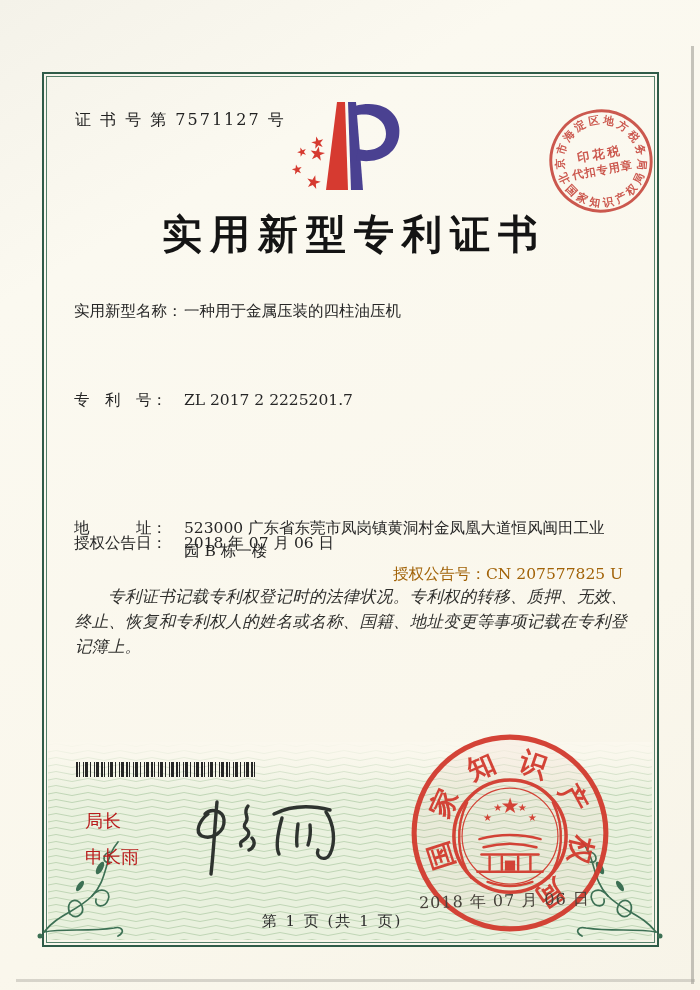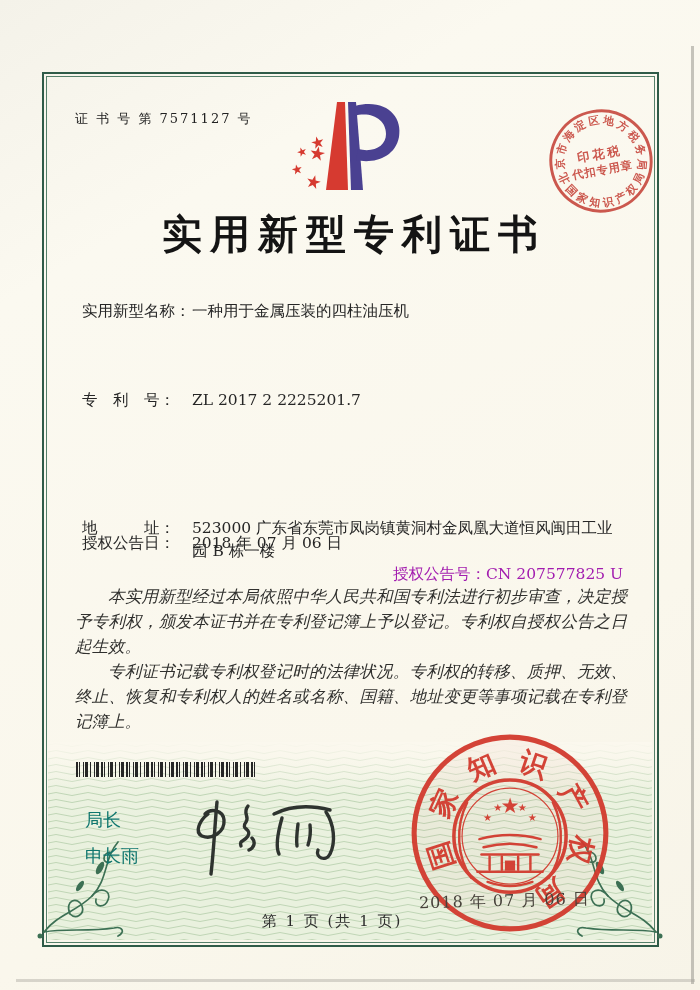--- a/index.html
+++ b/index.html
@@ -5,50 +5,50 @@
   html,body{margin:0;padding:0;background:#e8e8e4;}
   .screen{position:relative;width:700px;height:990px;background:#fff;overflow:hidden;
           font-family:"DejaVu Serif","Liberation Serif",serif;color:#2b2b2b;}
   .paper{position:absolute;inset:0;background:linear-gradient(150deg,#f4f2e9 0%,#fbf9f0 22%,#faf7ec 70%,#f7f4e8 100%);}
   .edge-right{position:absolute;right:6px;top:46px;bottom:6px;width:3px;background:#8f8d86;opacity:.5;}
   .edge-bottom{position:absolute;left:16px;right:5px;bottom:8px;height:3px;background:#a3a099;opacity:.4;}
 
   .frame{position:absolute;left:42px;top:72px;width:613px;height:871px;border:2.5px solid #2f5b48;}
   .frame-inner{position:absolute;inset:2px;border:1px solid #55806a;}
 
-  .cert-number{position:absolute;left:75px;top:110px;font-size:13px;letter-spacing:2px;color:#222;}
+  .cert-number{position:absolute;left:75px;top:110px;font-size:16px;letter-spacing:2px;color:#222;}
 
   .logo{position:absolute;left:284px;top:96px;width:132px;height:100px;}
 
   .cert-title{position:absolute;left:0;width:700px;top:207px;text-align:center;
               font-size:40px;font-weight:bold;letter-spacing:8px;color:#141414;transform:translateX(4px);}
 
-  .field-row{position:absolute;left:74px;font-size:15.5px;line-height:1.5;color:#262626;margin-left:8px;}
+  .field-row{position:absolute;left:74px;font-size:15.5px;line-height:1.5;color:#262626;}
   .field-label{display:inline-block;min-width:110px;white-space:pre;vertical-align:top;}
   .field-value{display:inline-block;vertical-align:top;}
   .field-value.wrap{width:428px;}
-  .grant-no{position:absolute;left:393px;top:564px;font-size:15.5px;color:#a21caf;}
+  .grant-no{position:absolute;left:393px;top:564px;font-size:15.5px;color:#a16207;}
 
   .paragraphs{position:absolute;left:75px;top:584px;width:552px;font-size:16.5px;line-height:25px;
               color:#30302e;font-style:italic;text-align:justify;}
   .paragraphs p{margin:0;text-indent:2em;}
 
   .band{position:absolute;left:48px;top:742px;width:604px;height:198px;overflow:hidden;
         background:linear-gradient(180deg,rgba(233,241,222,0) 0,rgba(233,241,222,.85) 46px,#e9f1de 120px);}
   .band svg{position:absolute;left:0;top:0;}
   .band-fade{position:absolute;left:0;top:0;width:100%;height:52px;
              background:linear-gradient(180deg,#fbf8ee 0,rgba(251,248,238,0) 100%);}
 
   .barcode{position:absolute;left:76px;top:762px;width:180px;height:15px;
            background:repeating-linear-gradient(90deg,#262626 0 2px,transparent 2px 3px,#262626 3px 4px,
            transparent 4px 7px,#262626 7px 8px,transparent 8px 9px,#262626 9px 12px,transparent 12px 14px,
            #262626 14px 15px,transparent 15px 18px,#262626 18px 19px,transparent 19px 20px,
            #262626 20px 23px,transparent 23px 25px);}
 
-  .officer{position:absolute;left:85px;top:803px;font-size:18px;color:#0f766e;line-height:36px;font-family:Liberation Mono, monospace;}
+  .officer{position:absolute;left:85px;top:803px;font-size:18px;color:#b91c1c;line-height:36px;}
   .signature{position:absolute;left:180px;top:790px;}
 
   .seal-main{position:absolute;left:408px;top:731px;width:204px;height:204px;opacity:.95;}
   .seal-date{position:absolute;left:419px;top:891px;font-size:16px;color:#46413a;letter-spacing:1px;
              transform:rotate(-1.5deg);white-space:nowrap;}
 
   .stamp{position:absolute;left:542px;top:102px;width:118px;height:118px;transform:rotate(-10deg);opacity:.92;}
 
   .ornament{position:absolute;width:94px;height:106px;}
   .ornament.left{left:30px;top:836px;}
@@ -161,21 +161,20 @@
     <span class="field-label">地　　　址：</span><span class="field-value wrap">523000 广东省东莞市凤岗镇黄洞村金凤凰大道恒风闽田工业园 B 栋一楼</span>
   </div>
   <div class="field-row" style="top:532px">
     <span class="field-label">授权公告日：</span><span class="field-value">2018 年 07 月 06 日</span>
   </div>
   <div class="grant-no">
     <span>授权公告号：</span><span>CN 207577825 U</span>
   </div>
 
   <div class="paragraphs">
-    <p>本实用新型经过本局依照中华人民共和国专利法进行初步审查，决定授予专利权，颁发本证书并在专利登记簿上予以登记。专利权自授权公告之日起生效。</p>
     <p>专利证书记载专利权登记时的法律状况。专利权的转移、质押、无效、终止、恢复和专利权人的姓名或名称、国籍、地址变更等事项记载在专利登记簿上。</p>
   </div>
 
   <div class="barcode"></div>
 
   <div class="officer">
     <div>局长</div>
     <div>申长雨</div>
   </div>
 

